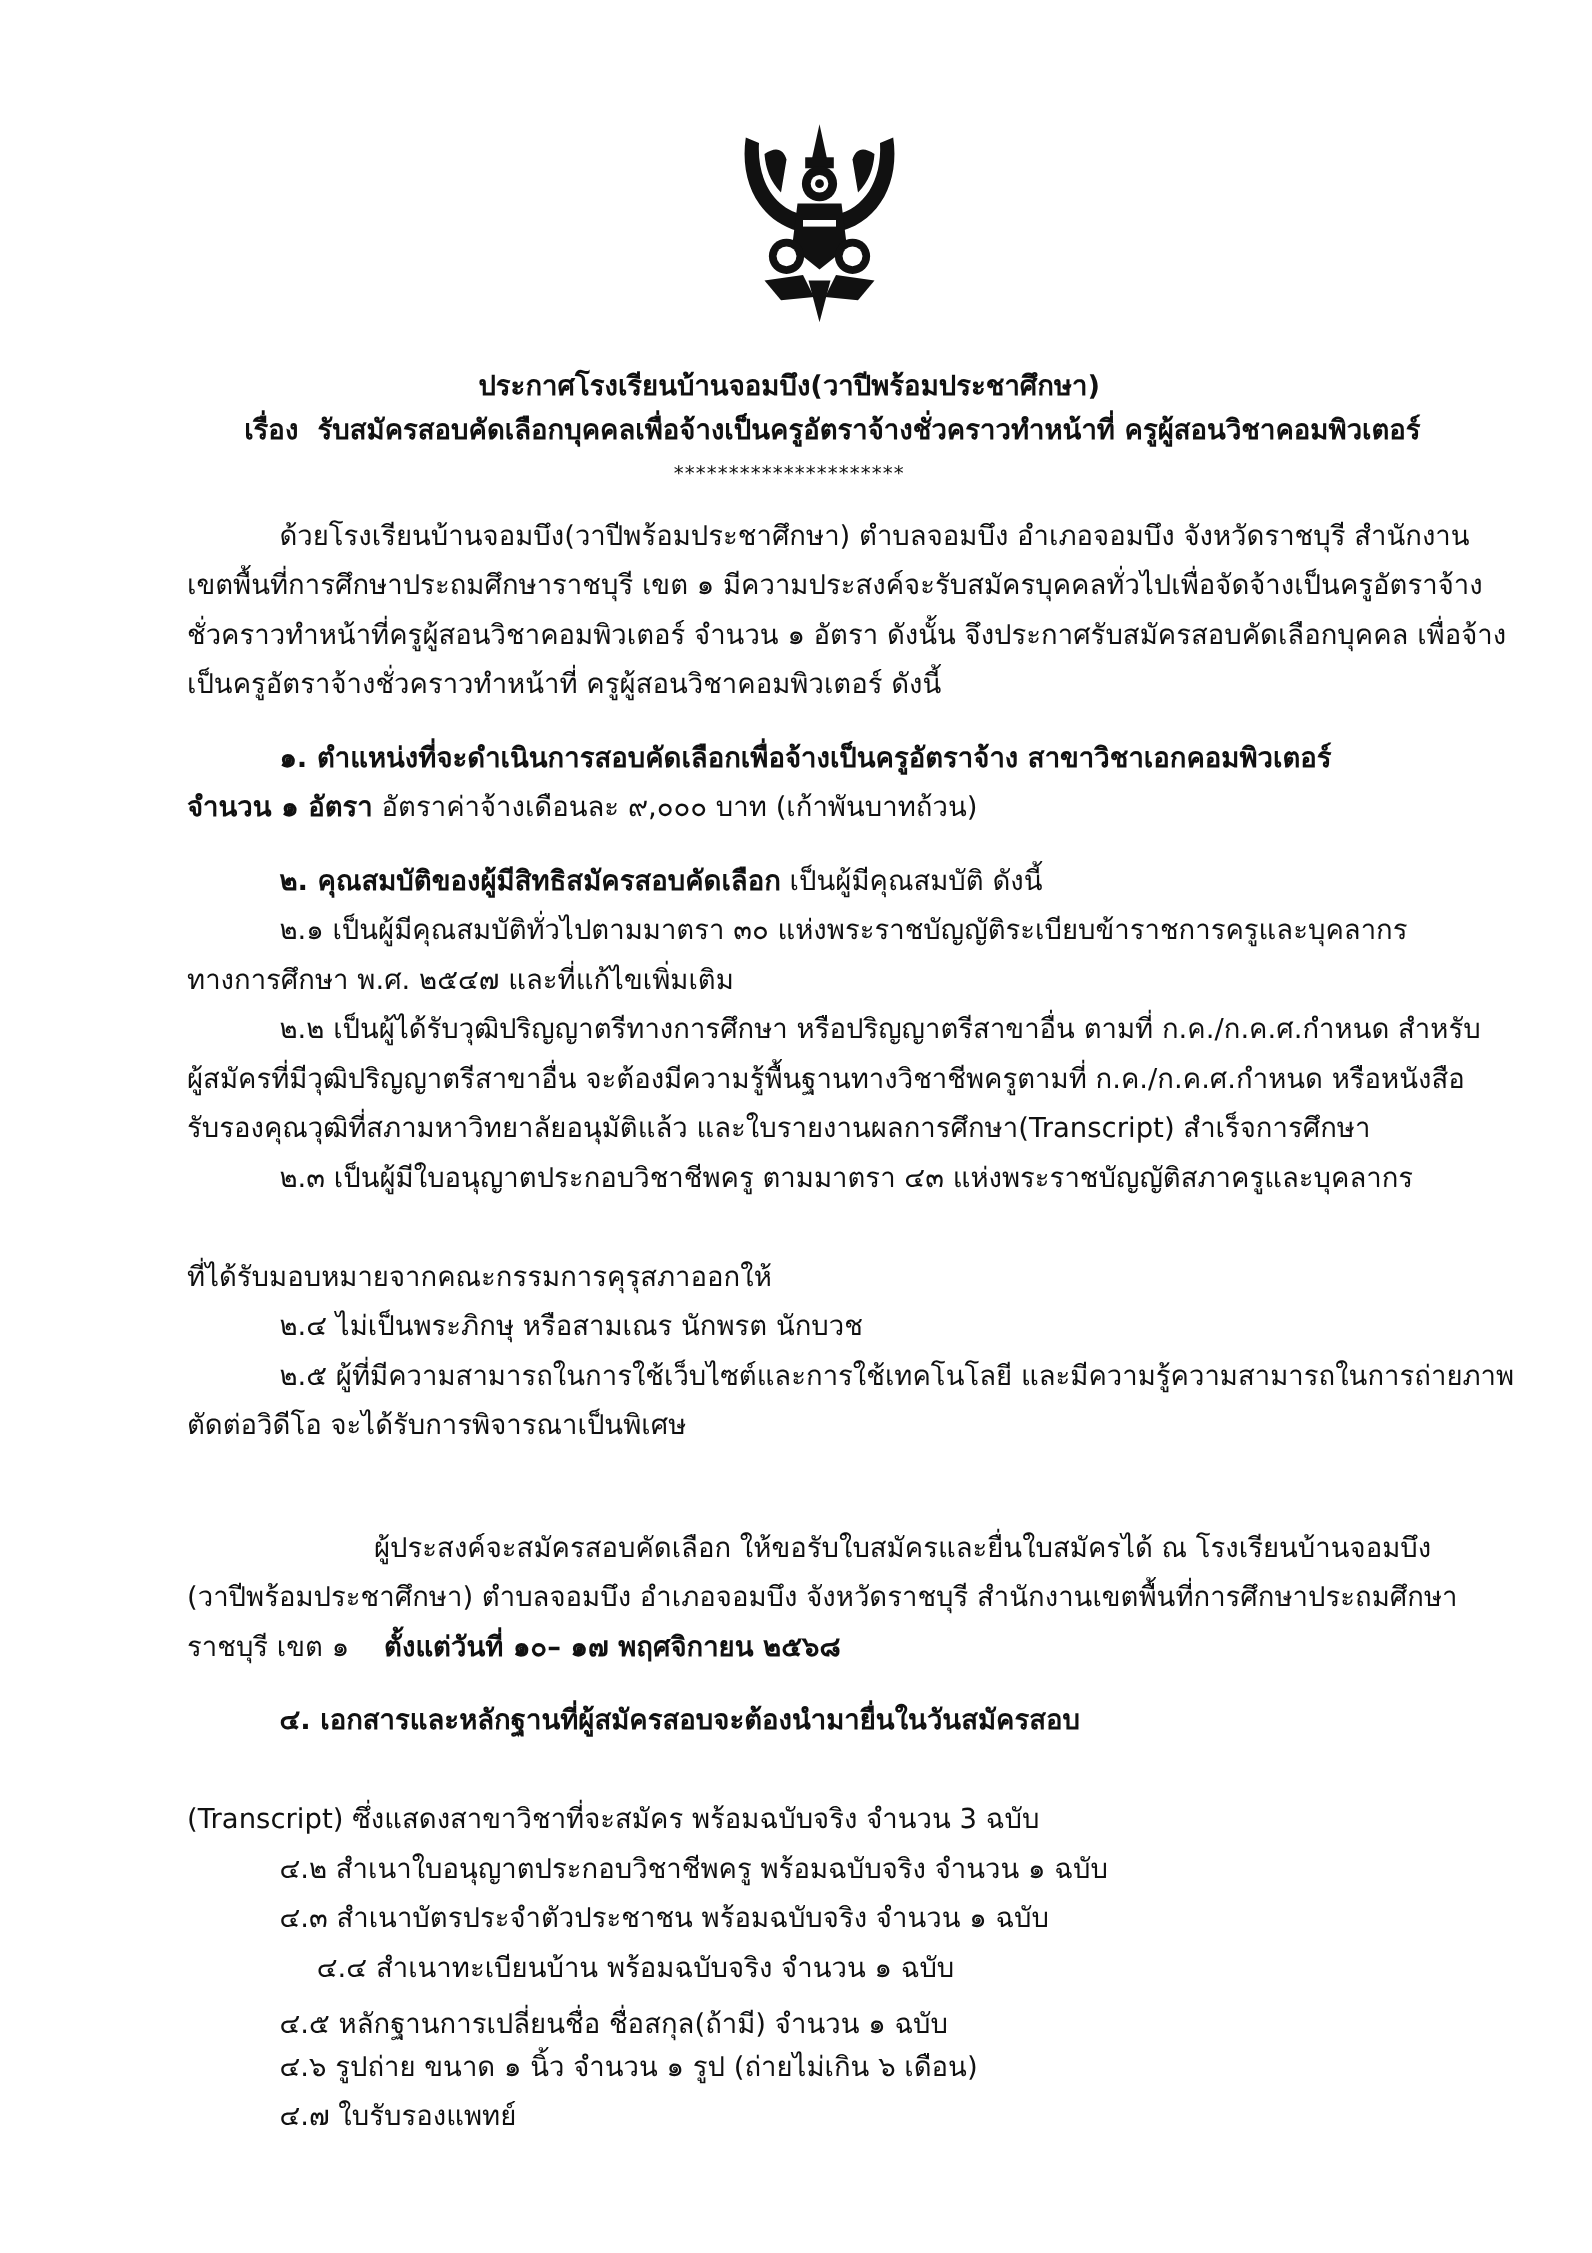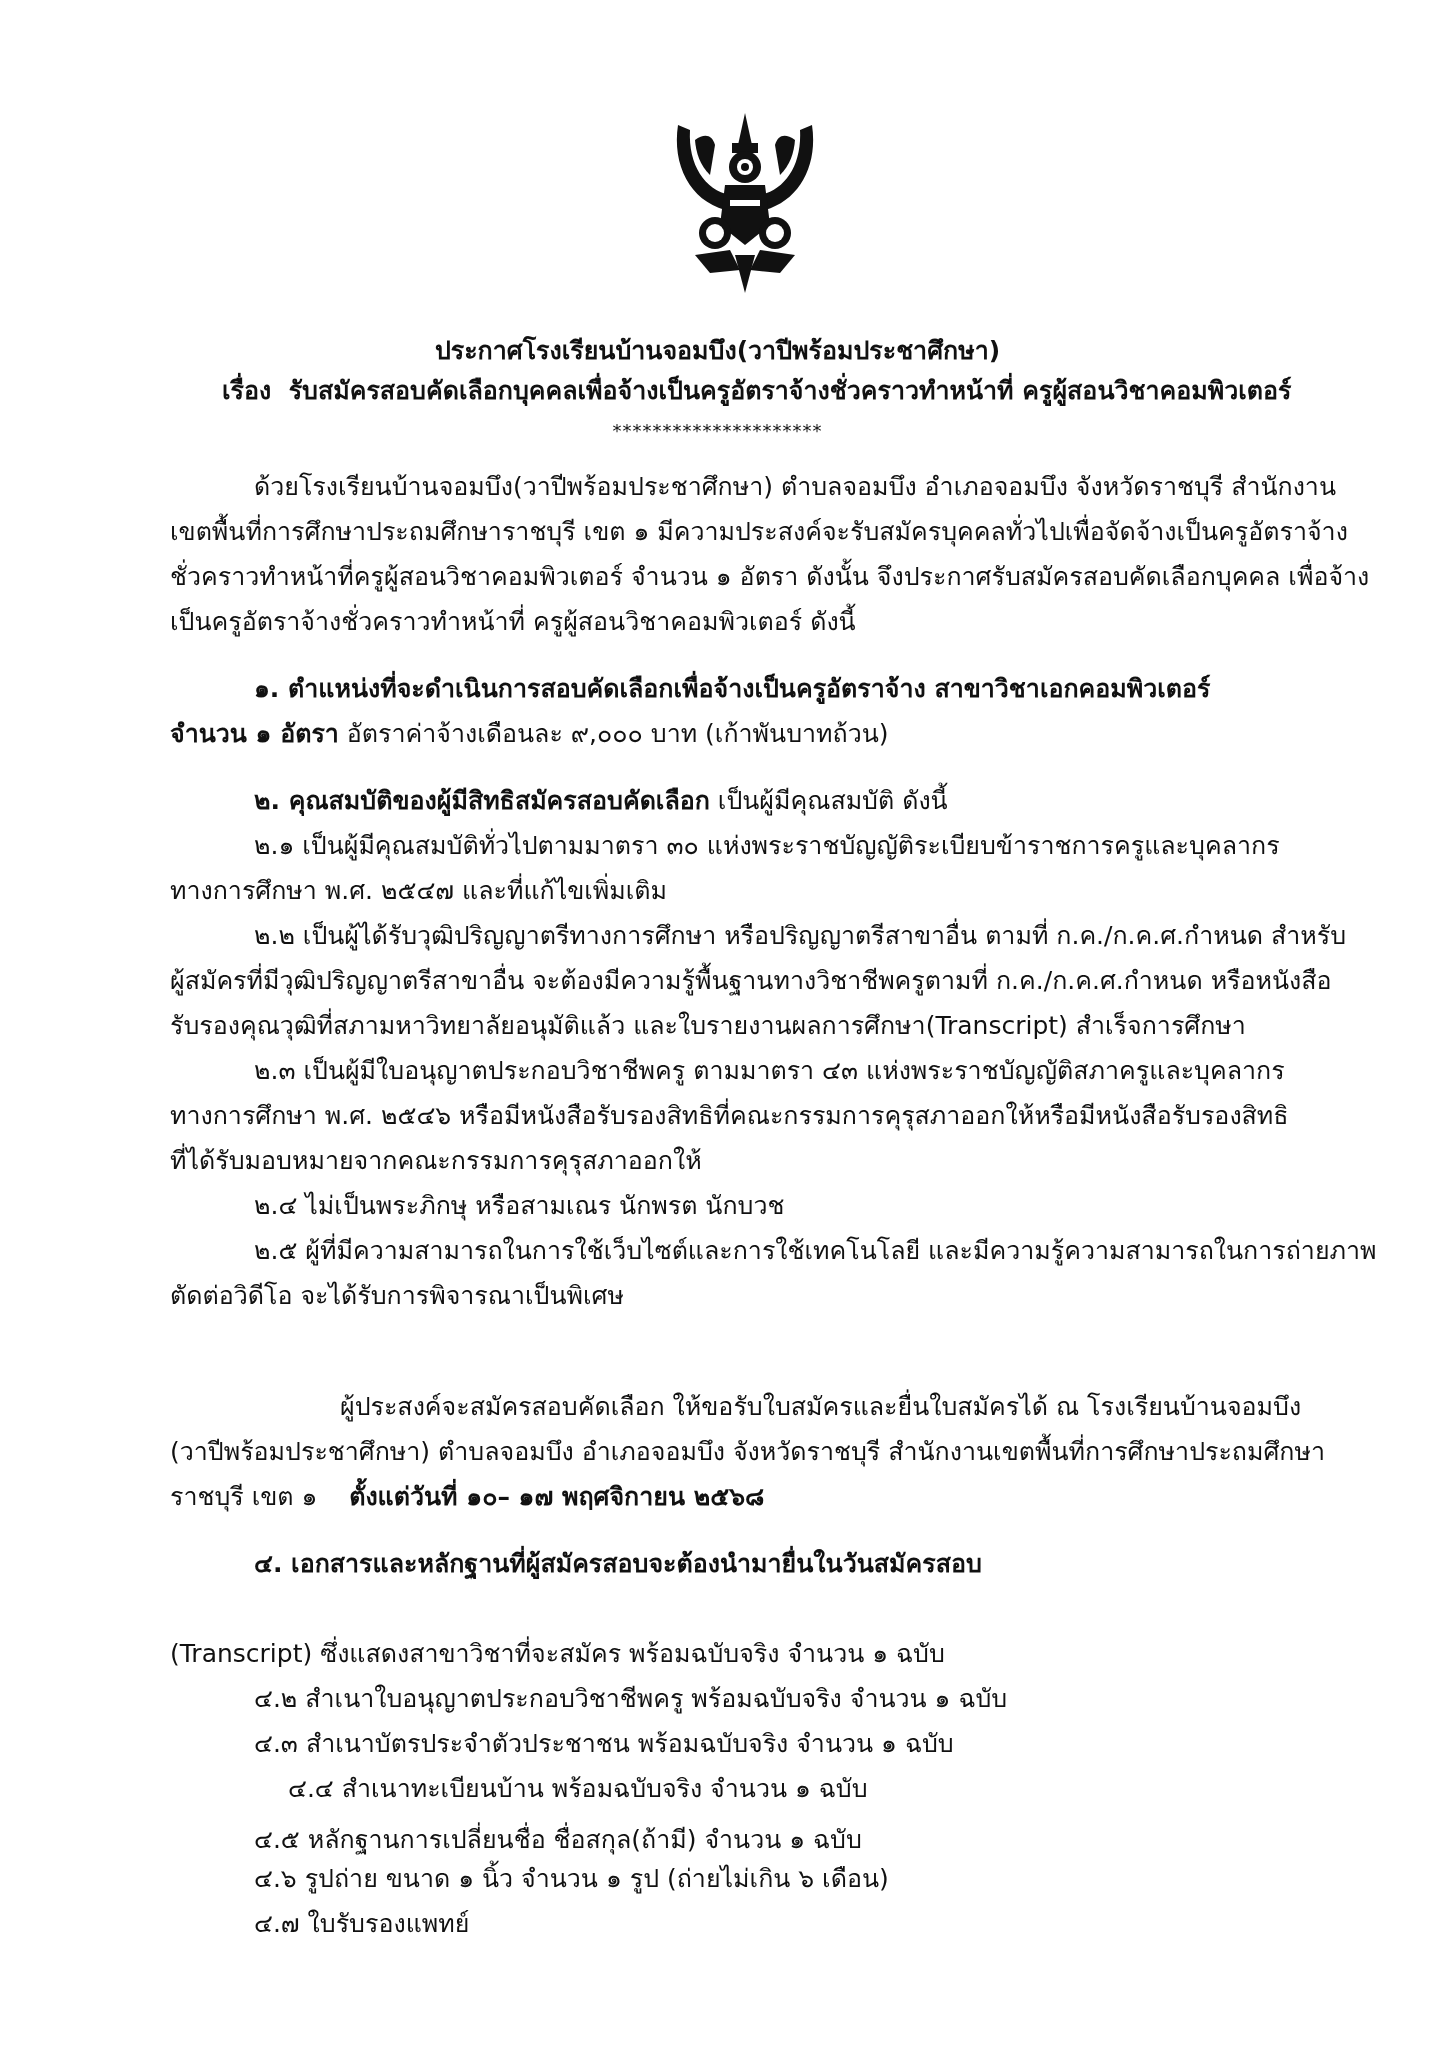--- a/index.html
+++ b/index.html
@@ -73,34 +73,33 @@
 
   <div class="line" style="top:784px; left:254px;">
     <span class="b">๒.  คุณสมบัติของผู้มีสิทธิสมัครสอบคัดเลือก</span><span> เป็นผู้มีคุณสมบัติ ดังนี้</span>
   </div>
   <div class="line" style="top:829px; left:254px;">๒.๑  เป็นผู้มีคุณสมบัติทั่วไปตามมาตรา ๓๐ แห่งพระราชบัญญัติระเบียบข้าราชการครูและบุคลากร</div>
   <div class="line" style="top:874px; left:170px;">ทางการศึกษา พ.ศ. ๒๕๔๗ และที่แก้ไขเพิ่มเติม</div>
   <div class="line" style="top:919px; left:254px;">๒.๒  เป็นผู้ได้รับวุฒิปริญญาตรีทางการศึกษา หรือปริญญาตรีสาขาอื่น ตามที่ ก.ค./ก.ค.ศ.กำหนด สำหรับ</div>
   <div class="line" style="top:964px; left:170px;">ผู้สมัครที่มีวุฒิปริญญาตรีสาขาอื่น จะต้องมีความรู้พื้นฐานทางวิชาชีพครูตามที่ ก.ค./ก.ค.ศ.กำหนด หรือหนังสือ</div>
   <div class="line" style="top:1009px; left:170px;">รับรองคุณวุฒิที่สภามหาวิทยาลัยอนุมัติแล้ว และใบรายงานผลการศึกษา(Transcript) สำเร็จการศึกษา</div>
   <div class="line" style="top:1054px; left:254px;">๒.๓  เป็นผู้มีใบอนุญาตประกอบวิชาชีพครู  ตามมาตรา ๔๓  แห่งพระราชบัญญัติสภาครูและบุคลากร</div>
-  <div class="line" style="top:1099px; left:170px;">ทางการศึกษา พ.ศ. ๒๕๔๖  หรือมีหนังสือรับรองสิทธิที่คณะกรรมการคุรุสภาออกให้หรือมีหนังสือรับรองสิทธิ</div>
   <div class="line" style="top:1144px; left:170px;">ที่ได้รับมอบหมายจากคณะกรรมการคุรุสภาออกให้</div>
   <div class="line" style="top:1189px; left:254px;">๒.๔  ไม่เป็นพระภิกษุ หรือสามเณร  นักพรต นักบวช</div>
   <div class="line" style="top:1234px; left:254px;">๒.๕  ผู้ที่มีความสามารถในการใช้เว็บไซต์และการใช้เทคโนโลยี และมีความรู้ความสามารถในการถ่ายภาพ</div>
   <div class="line" style="top:1279px; left:170px;">ตัดต่อวิดีโอ จะได้รับการพิจารณาเป็นพิเศษ</div>
 
   <div class="line" style="top:1390px; left:340px;">ผู้ประสงค์จะสมัครสอบคัดเลือก ให้ขอรับใบสมัครและยื่นใบสมัครได้ ณ โรงเรียนบ้านจอมบึง</div>
   <div class="line" style="top:1435px; left:170px;">(วาปีพร้อมประชาศึกษา) ตำบลจอมบึง อำเภอจอมบึง จังหวัดราชบุรี สำนักงานเขตพื้นที่การศึกษาประถมศึกษา</div>
   <div class="line" style="top:1480px; left:170px;">
     <span>ราชบุรี เขต ๑</span>&nbsp;&nbsp;&nbsp;&nbsp;<span class="b">ตั้งแต่วันที่  ๑๐– ๑๗ พฤศจิกายน  ๒๕๖๘</span>
   </div>
 
   <div class="line b" style="top:1547px; left:254px;">๔.  เอกสารและหลักฐานที่ผู้สมัครสอบจะต้องนำมายื่นในวันสมัครสอบ</div>
-  <div class="line" style="top:1637px; left:170px;">(Transcript) ซึ่งแสดงสาขาวิชาที่จะสมัคร พร้อมฉบับจริง จำนวน  ๑  ฉบับ</div>
+  <div class="line" style="top:1637px; left:170px;">(Transcript) ซึ่งแสดงสาขาวิชาที่จะสมัคร พร้อมฉบับจริง จำนวน  3  ฉบับ</div>
   <div class="line" style="top:1682px; left:254px;">๔.๒  สำเนาใบอนุญาตประกอบวิชาชีพครู พร้อมฉบับจริง  จำนวน  ๑  ฉบับ</div>
   <div class="line" style="top:1727px; left:254px;">๔.๓  สำเนาบัตรประจำตัวประชาชน  พร้อมฉบับจริง  จำนวน  ๑  ฉบับ</div>
   <div class="line" style="top:1772px; left:254px;margin-left:34px;">๔.๔  สำเนาทะเบียนบ้าน พร้อมฉบับจริง  จำนวน  ๑  ฉบับ</div>
   <div class="line" style="top:1823px; left:254px;">๔.๕  หลักฐานการเปลี่ยนชื่อ ชื่อสกุล(ถ้ามี) จำนวน  ๑  ฉบับ</div>
   <div class="line" style="top:1862px; left:254px;">๔.๖  รูปถ่าย ขนาด  ๑  นิ้ว  จำนวน  ๑  รูป (ถ่ายไม่เกิน ๖ เดือน)</div>
   <div class="line" style="top:1907px; left:254px;">๔.๗  ใบรับรองแพทย์</div>
 
 </div>
 
 </body></html>

